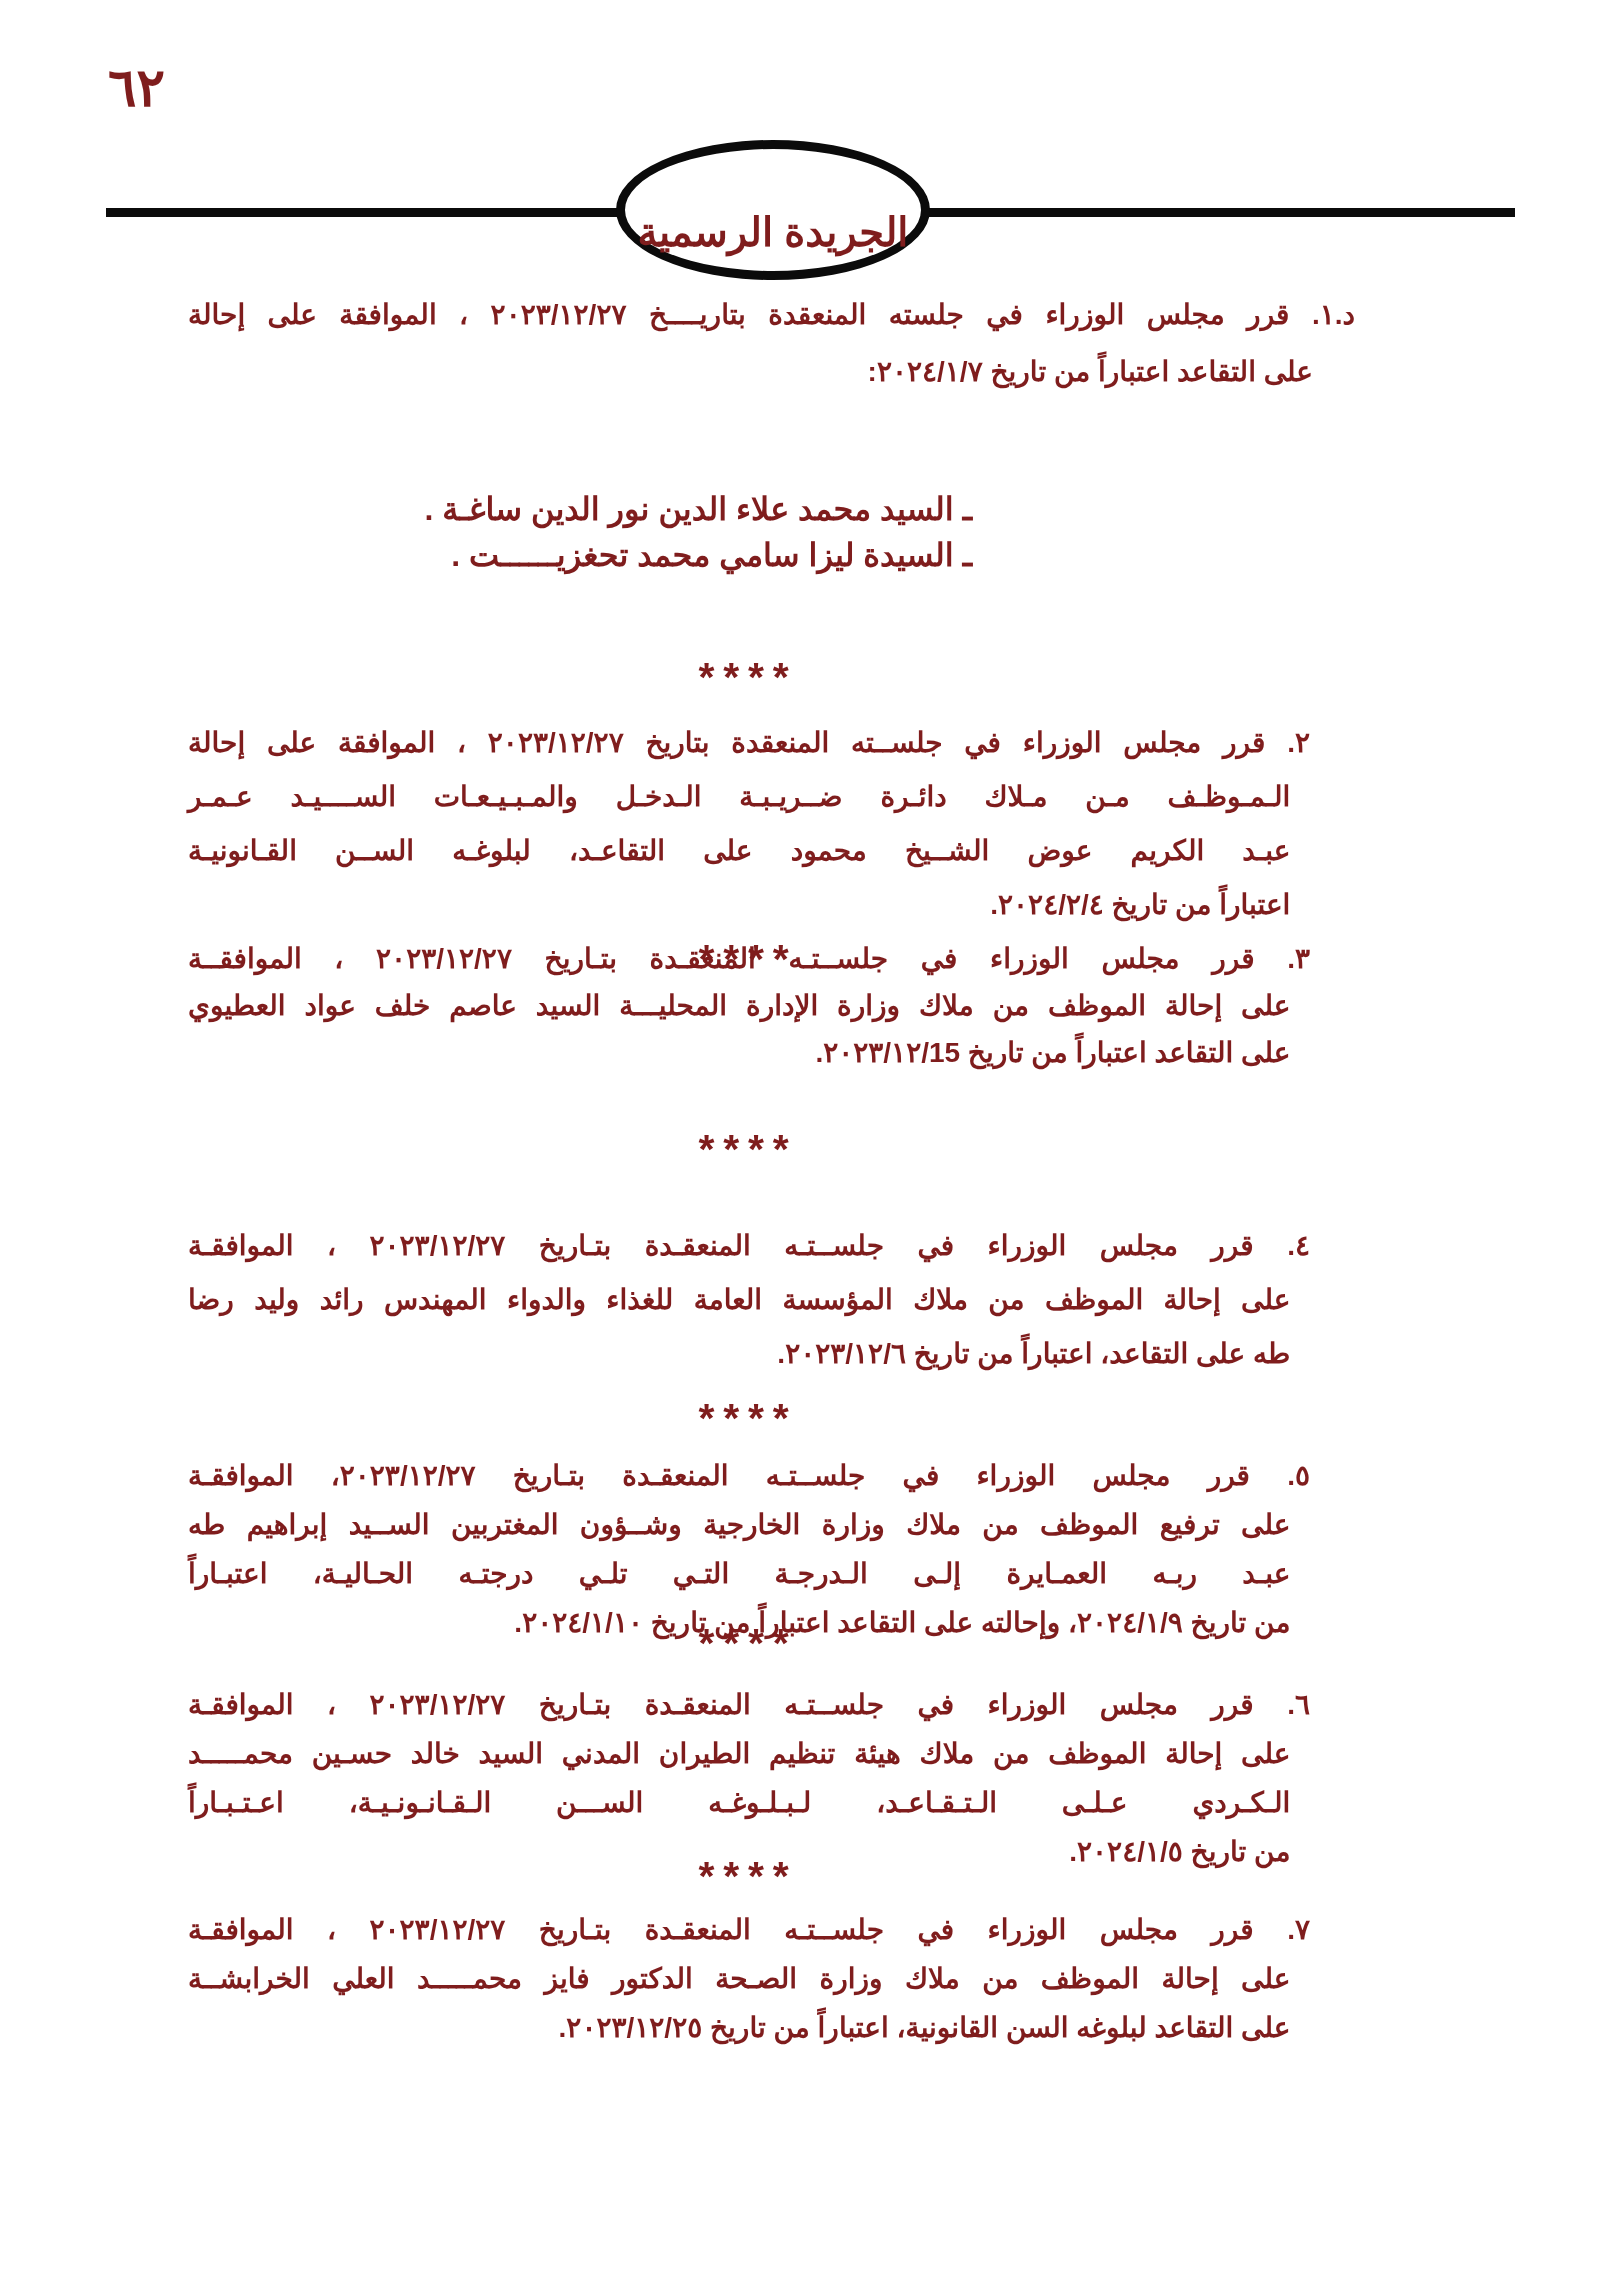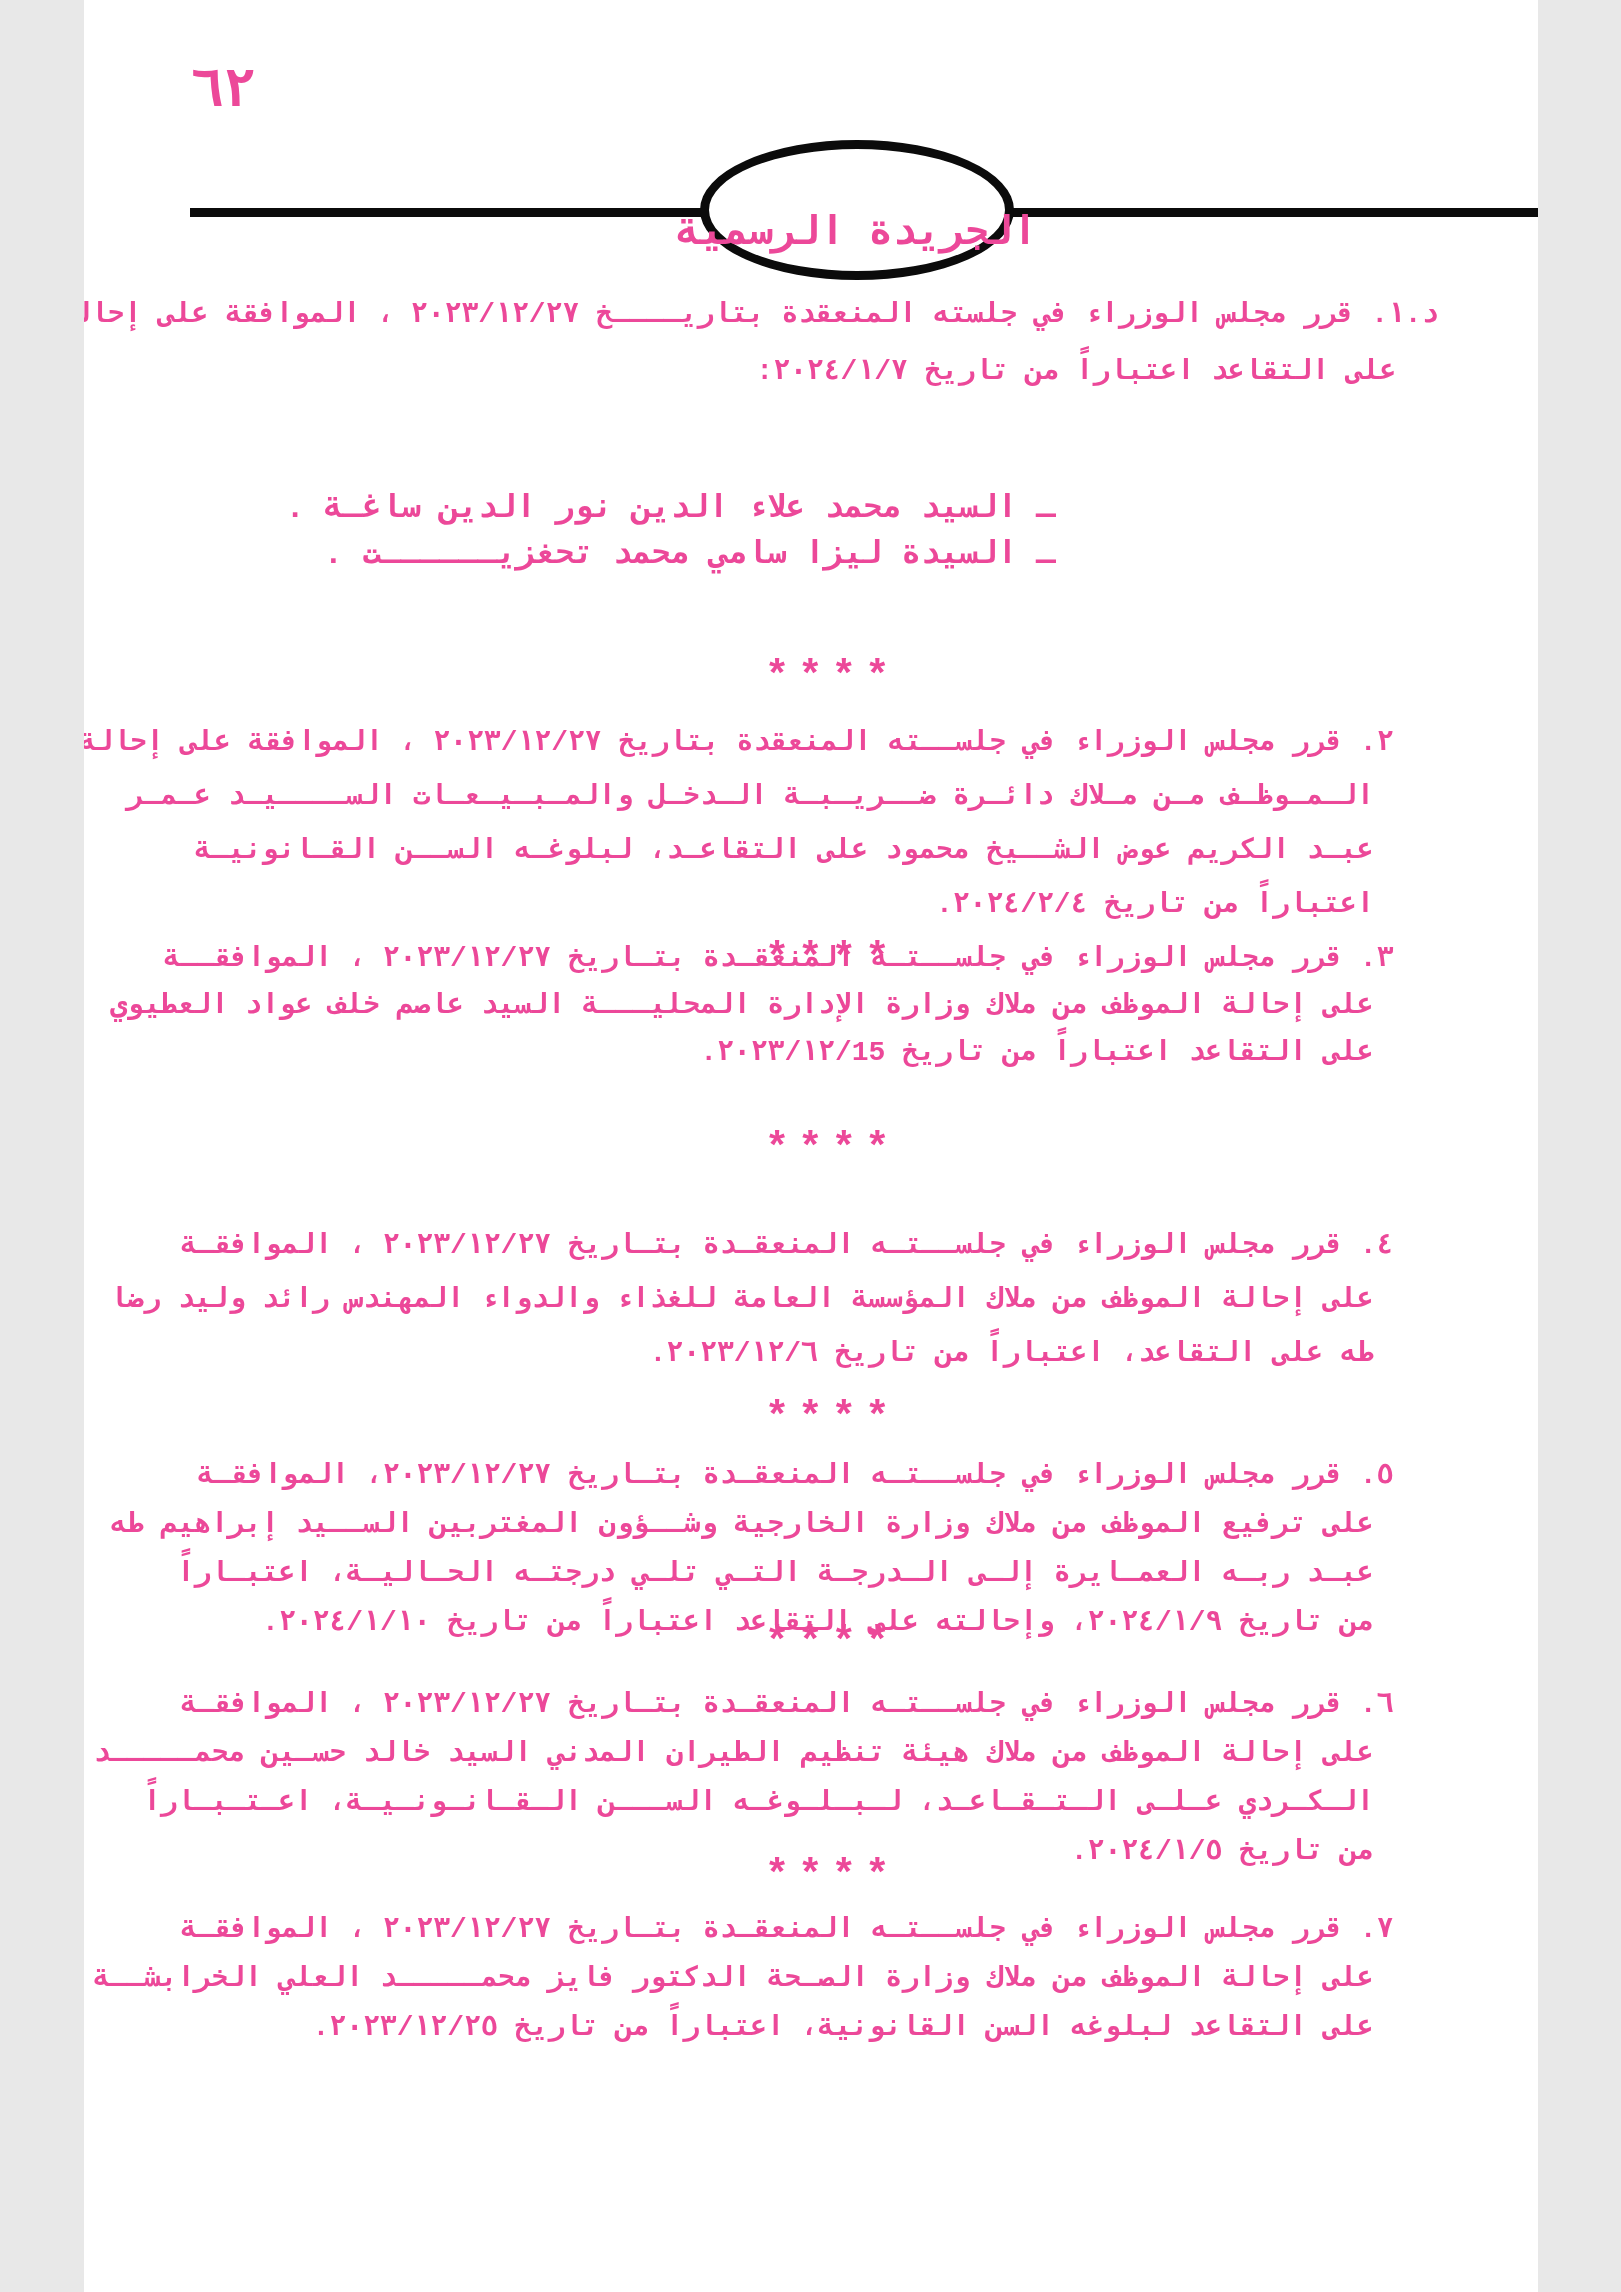--- a/index.html
+++ b/index.html
@@ -1,22 +1,22 @@
 <!DOCTYPE html>
 <html lang="ar"><head>
 <meta charset="utf-8">
 <style>
   html,body{margin:0;padding:0;background:#e8e8e8;}
   .page{
     position:relative;
-    width:1454px;height:2293px;
+    width:1621px;height:2293px;
     margin:0 auto;
     background:#ffffff;
-    color:#ec4899;
-    font-family:Liberation Mono, monospace;
+    color:#7f1d1d;
+    font-family:Liberation Sans, sans-serif;
     overflow:hidden;
   }
   
   .page-number{
     position:absolute;left:108px;top:57px;
     font-size:53px;font-weight:bold;direction:ltr;
   }
   .header-rule{
     position:absolute;left:106px;top:208px;
     width:1409px;height:8.8px;background:#0b0b0b;z-index:1;

